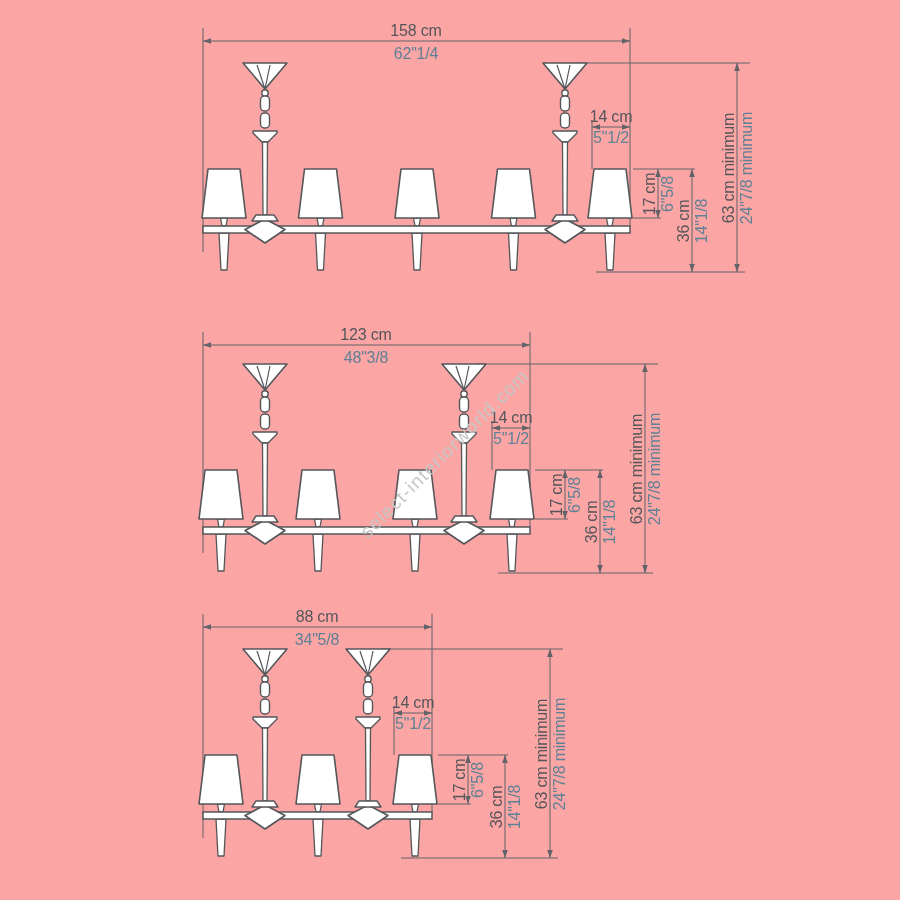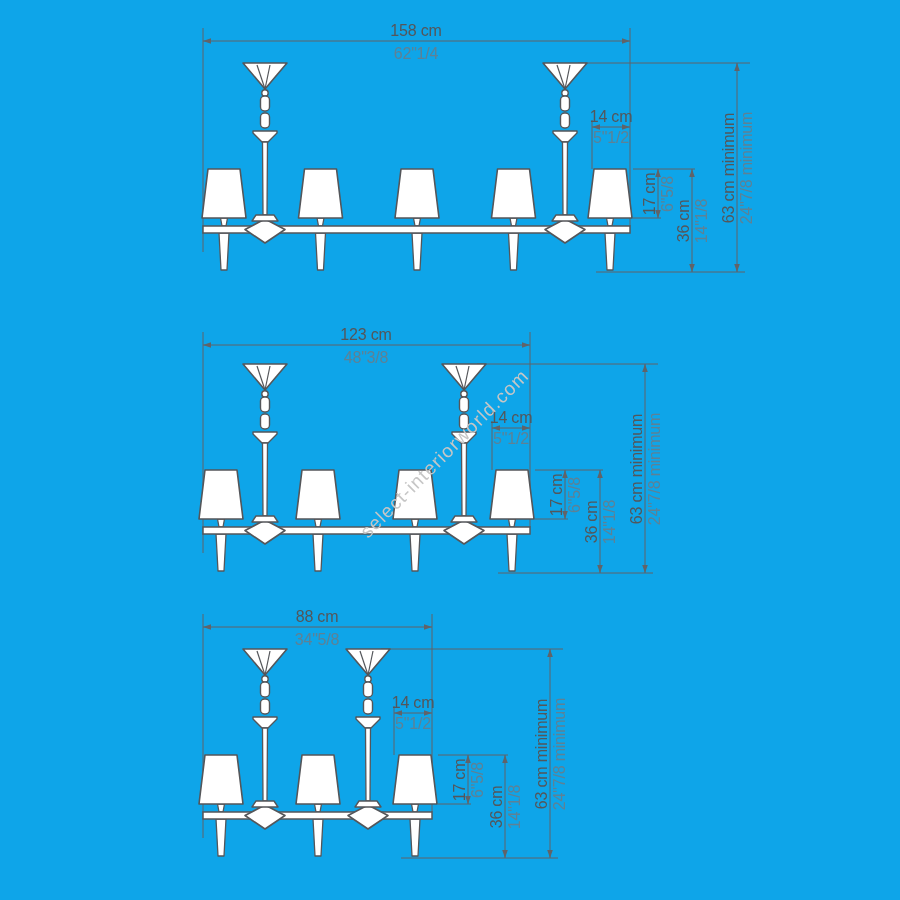--- a/index.html
+++ b/index.html
@@ -1,16 +1,16 @@
 <!DOCTYPE html>
 <html><head>
 <meta charset="utf-8">
 <style>
   html,body{margin:0;padding:0;background:#ffffff;}
-  .page{position:relative;width:900px;height:900px;background:#0ea5e9;overflow:hidden;}
+  .page{position:relative;width:900px;height:900px;background:#fca5a5;overflow:hidden;}
   svg{display:block;}
   text{font-family:"Liberation Sans",sans-serif;font-size:16px;letter-spacing:-0.2px;text-anchor:middle;}
   .t-cm{fill:#54565a;}
   .t-in{fill:#5e8195;}
   .wm{fill:#c6c6c6;font-size:19px;letter-spacing:1.2px;}
 </style>
 </head>
 <body>
 
 <div class="page">

